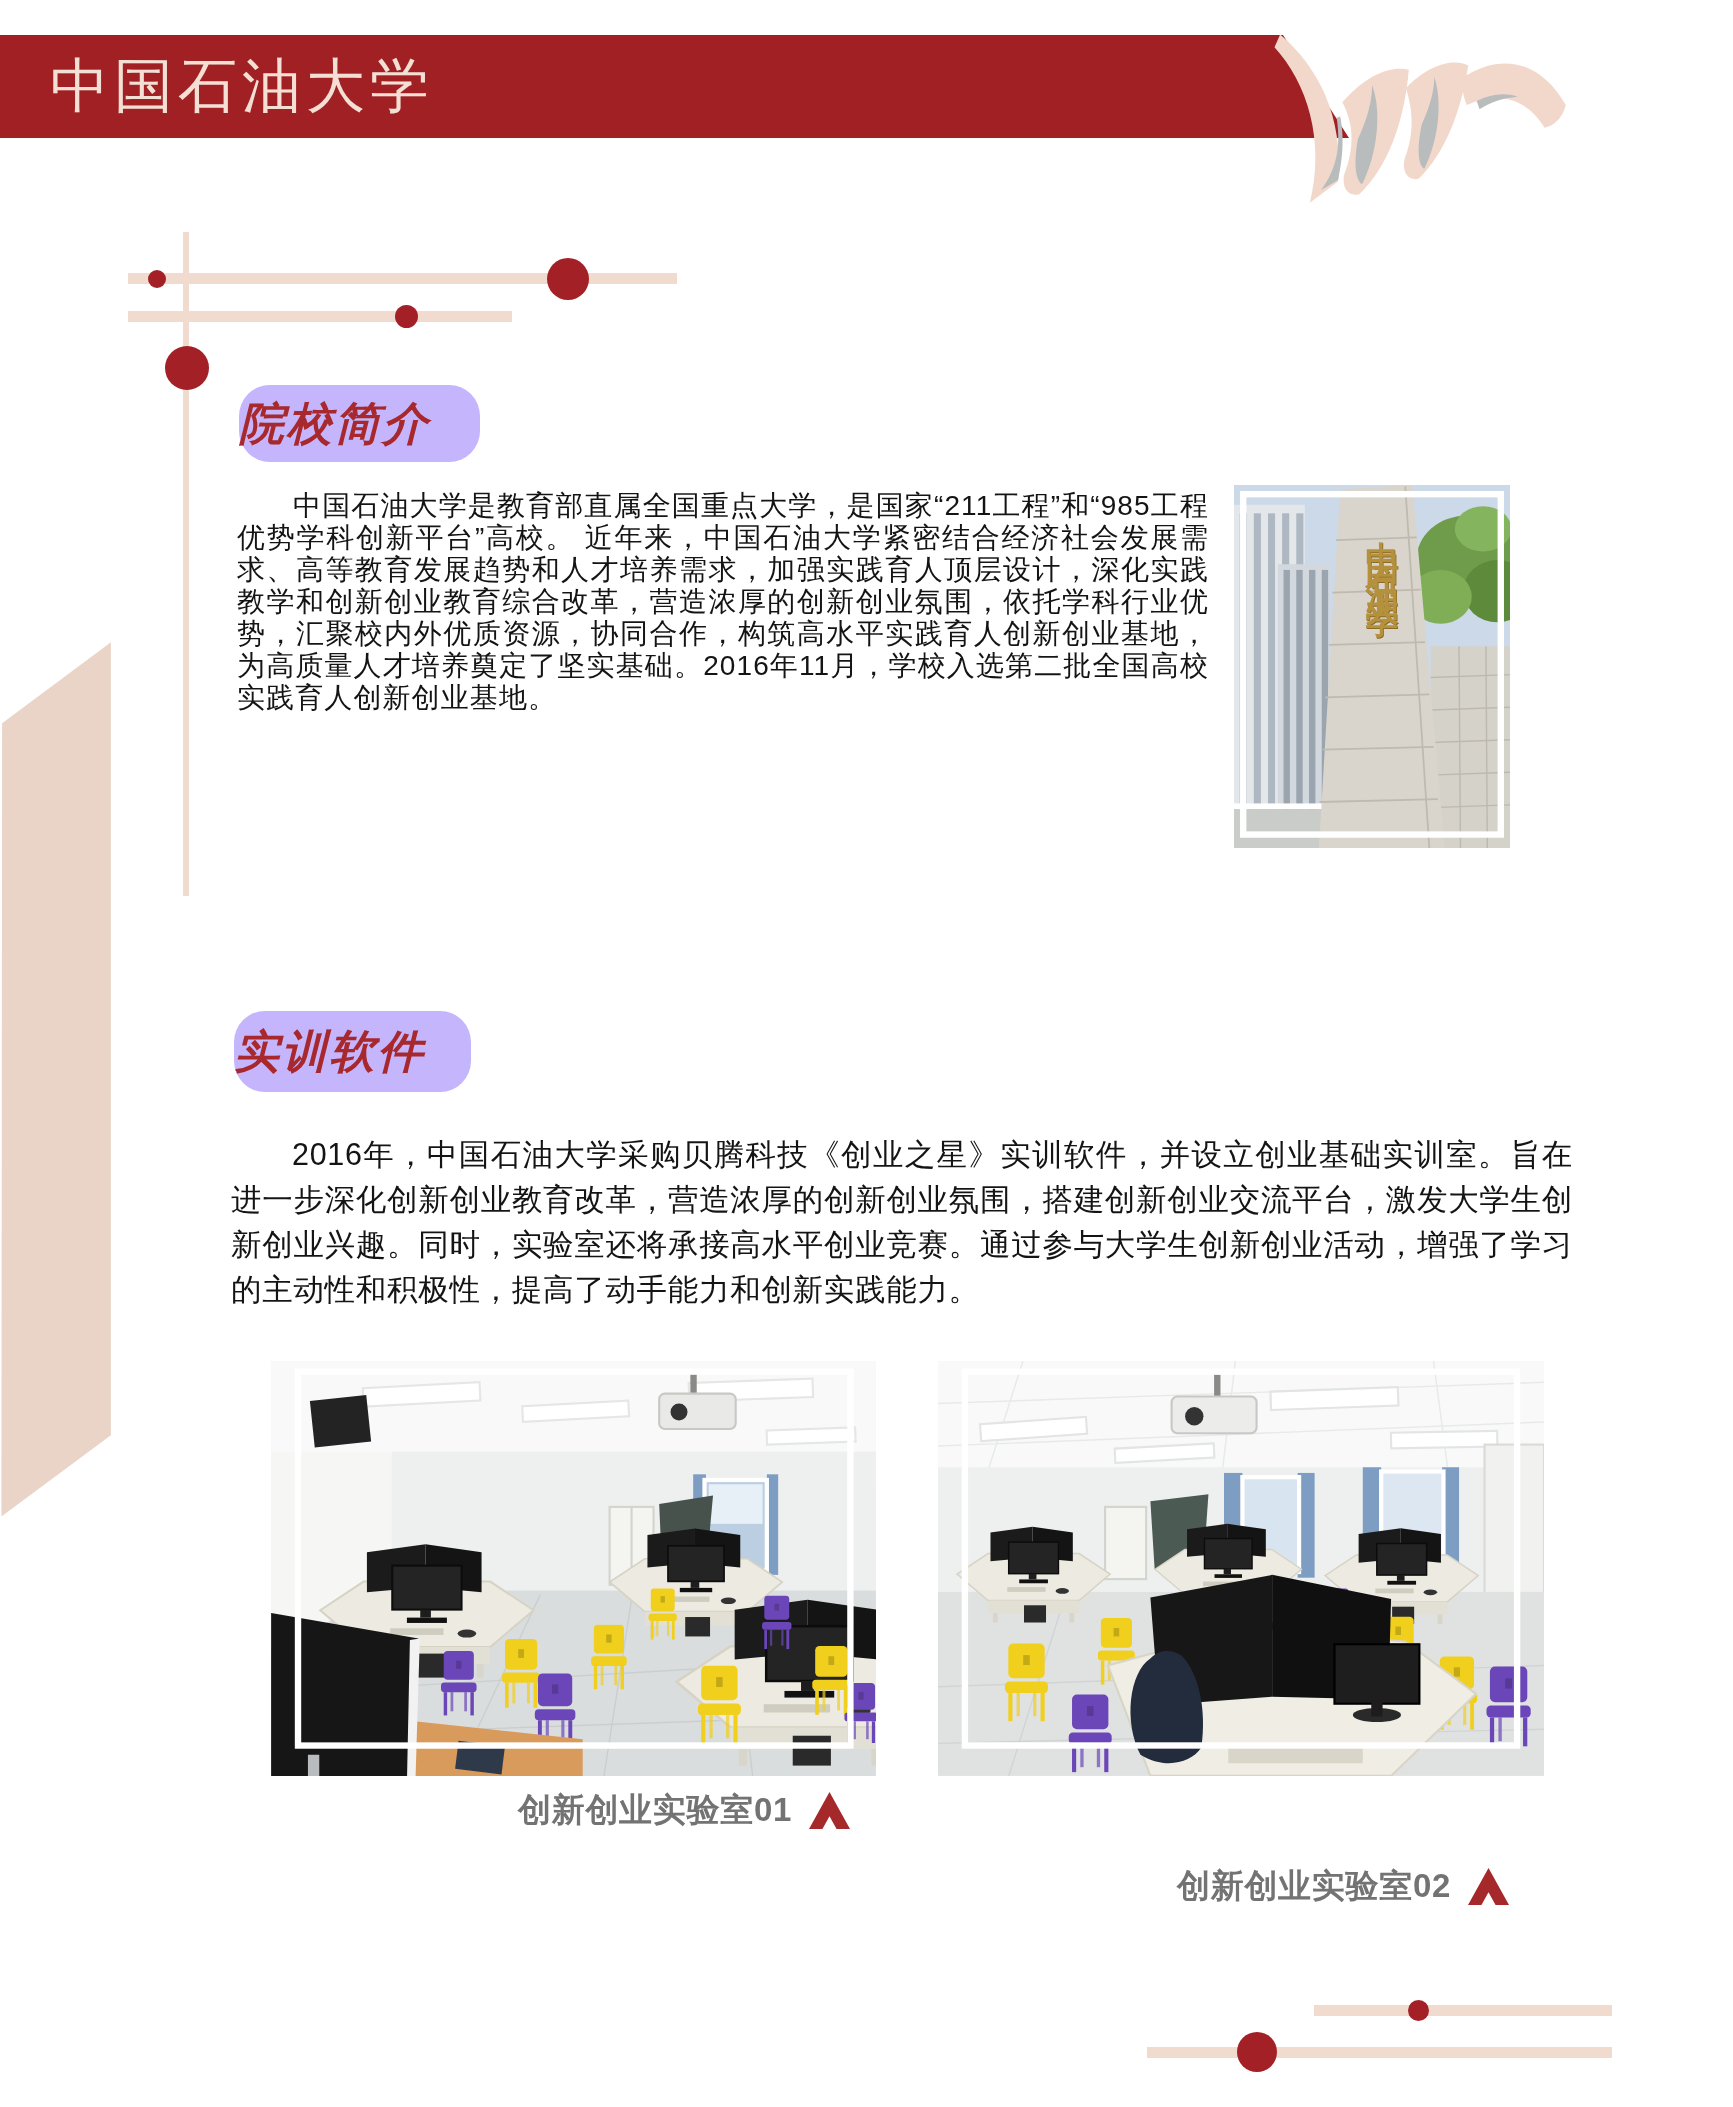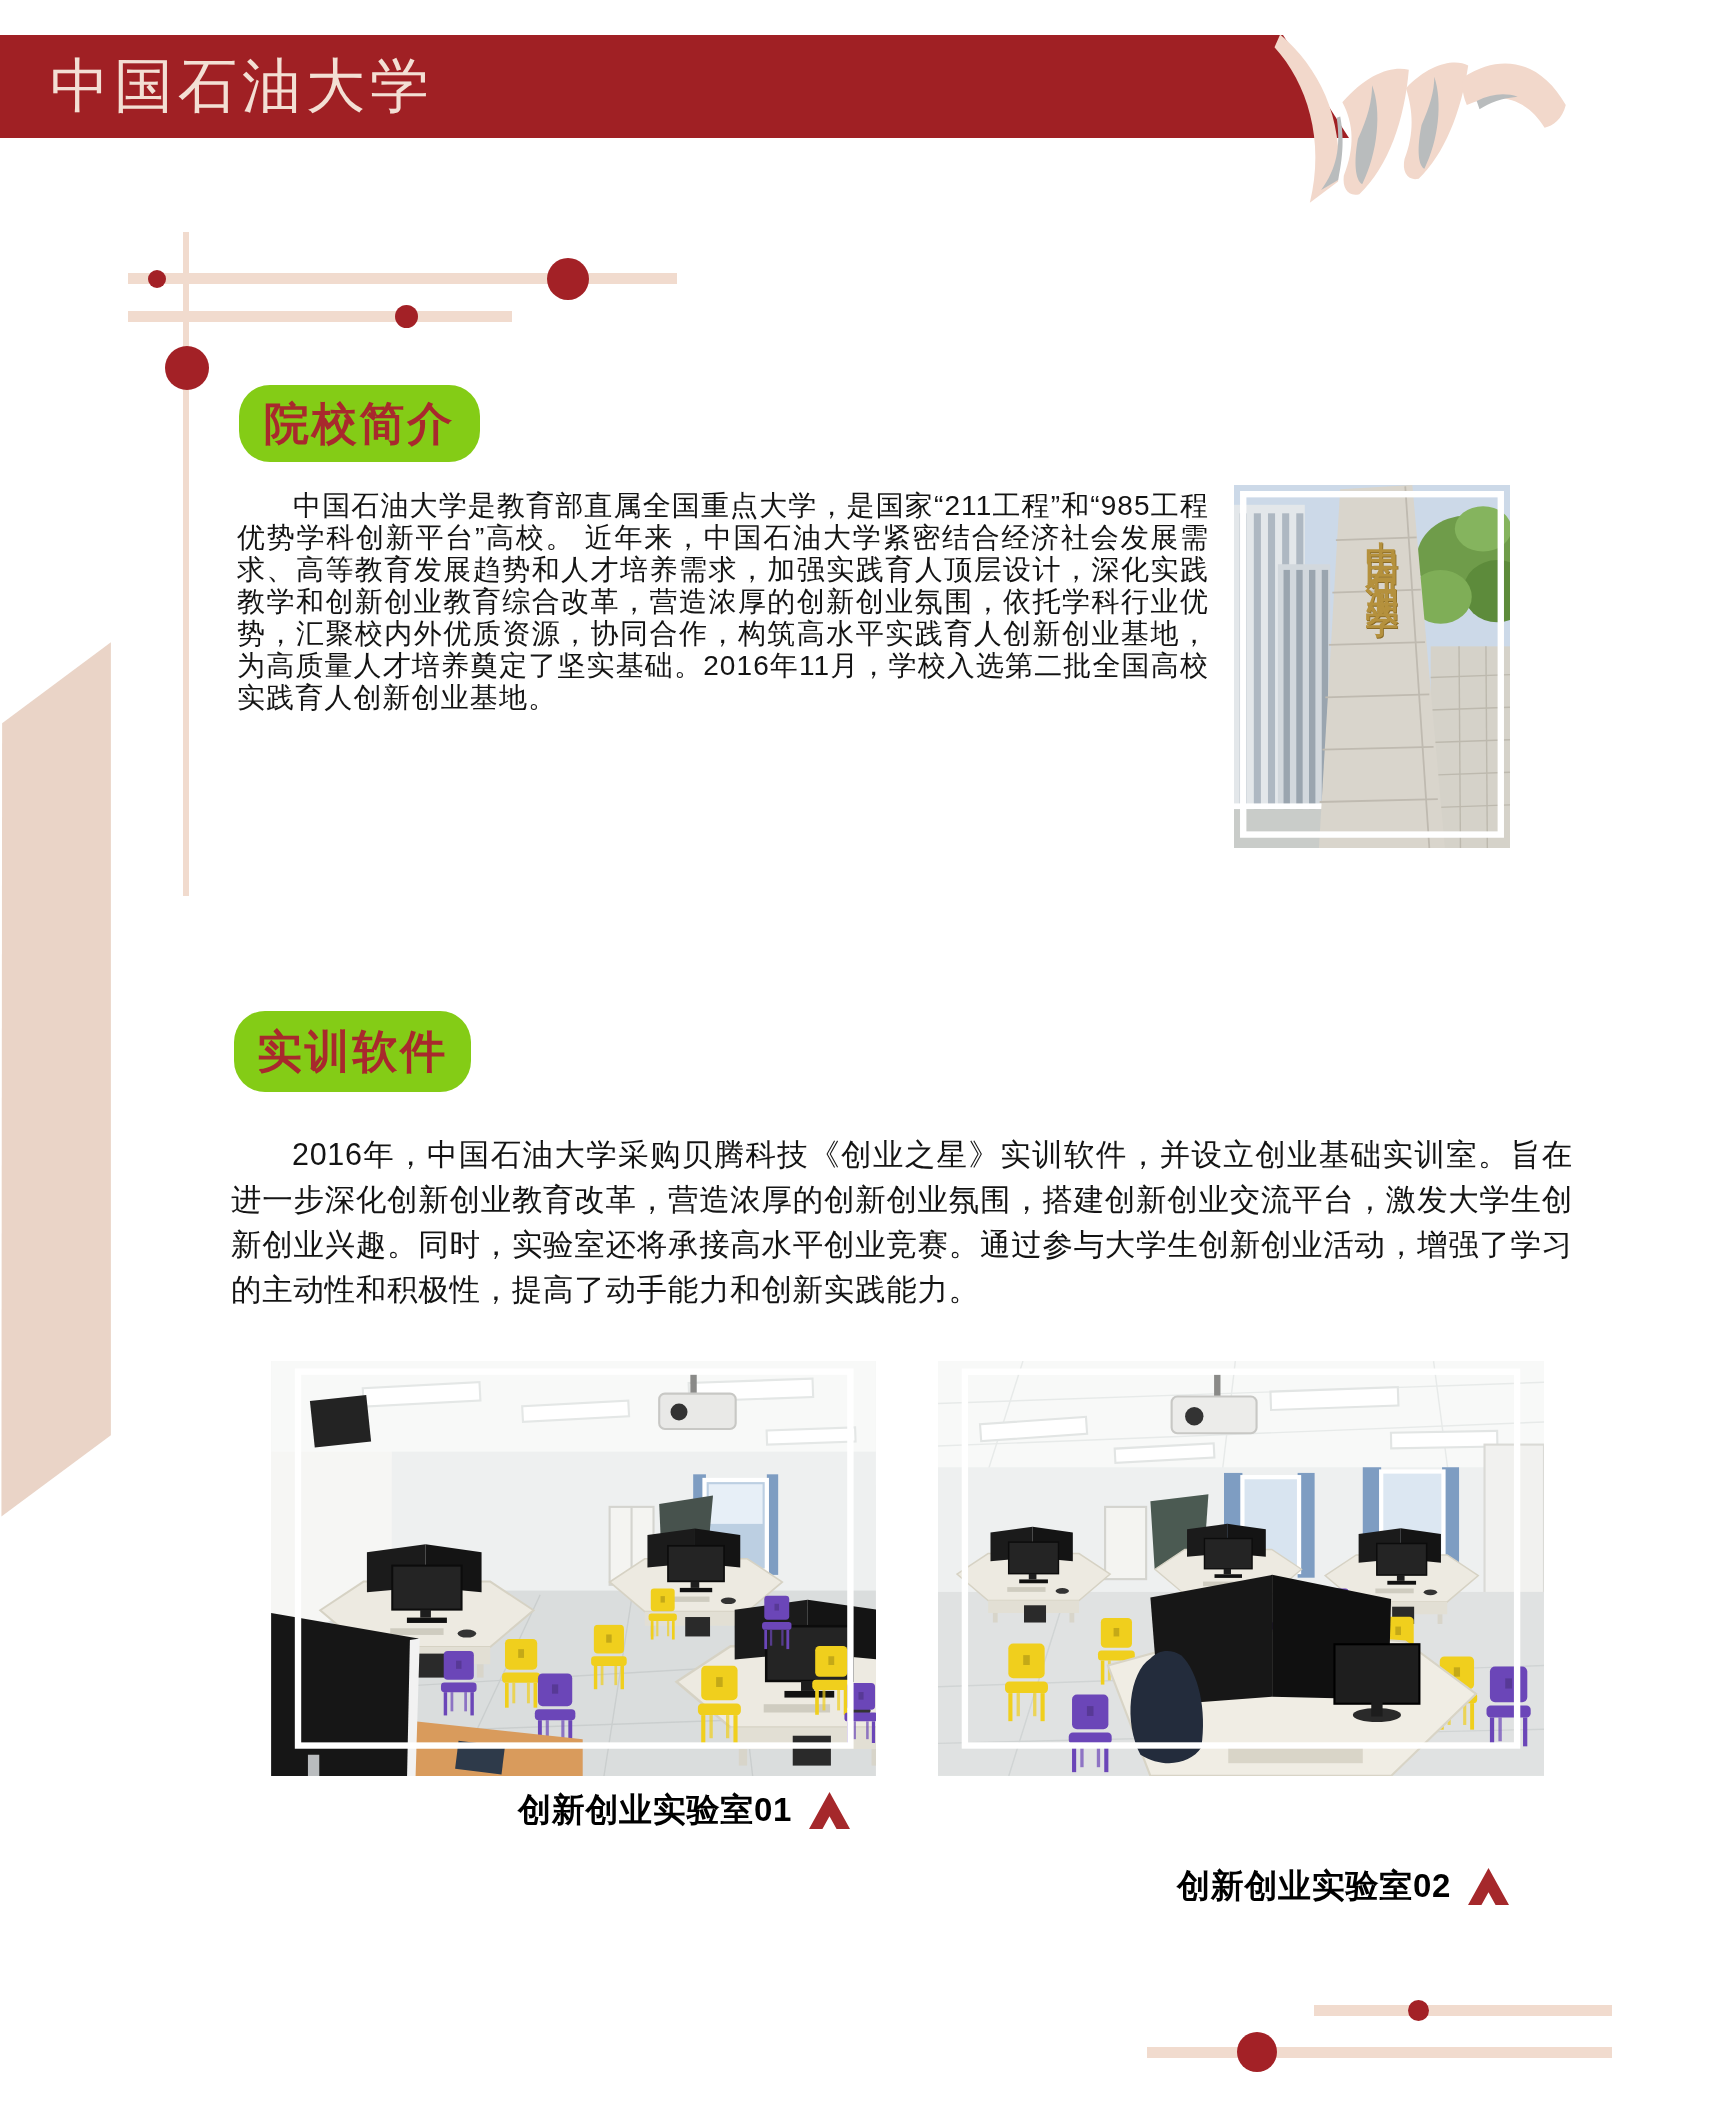--- a/index.html
+++ b/index.html
@@ -18,21 +18,21 @@
     position:absolute;left:50px;top:0;height:103px;line-height:103px;
     font-size:59px;letter-spacing:5px;color:#F3DFD4;font-weight:400;white-space:nowrap;
   }
 
   
   .pline{background:#F1DBCE;}
   .dot{background:#A32126;border-radius:50%;}
 
   
   .pill{
-    background:#84cc16;border-radius:31px;display:flex;align-items:center;justify-content:center;
+    background:#c4b5fd;border-radius:31px;display:flex;align-items:center;justify-content:flex-start;font-style:italic;
   }
   .pill span{color:#A8292D;font-size:45px;font-weight:bold;letter-spacing:2.8px;}
 
   
   .para{
     text-align:justify;text-indent:2em;color:#141414;
   }
   .para1{left:237px;top:490px;width:972px;font-size:28px;line-height:32px;letter-spacing:1.1px;}
   .para2{left:231px;top:1132px;width:1342px;font-size:30.5px;line-height:45px;letter-spacing:0.7px;}
 
@@ -43,21 +43,21 @@
     position:absolute;left:125px;top:30px;height:312px;
     writing-mode:vertical-rl;text-orientation:upright;
     font-size:33px;letter-spacing:12.7px;color:#B5913D;font-weight:bold;
     text-shadow:0.7px 0.7px 0 #8a6a24;
   }
 
   
   .caption{
     display:flex;align-items:center;gap:17px;height:45px;
   }
-  .caption .txt{font-size:33px;color:#000000;font-weight:bold;letter-spacing:0.7px;white-space:nowrap;}
+  .caption .txt{font-size:33px;color:#737373;font-weight:bold;letter-spacing:0.7px;white-space:nowrap;}
 
   
 </style>
 </head>
 <body>
 
 <div id="page">
 
   <svg width="0" height="0" style="position:absolute" aria-hidden="true">
     <defs>

